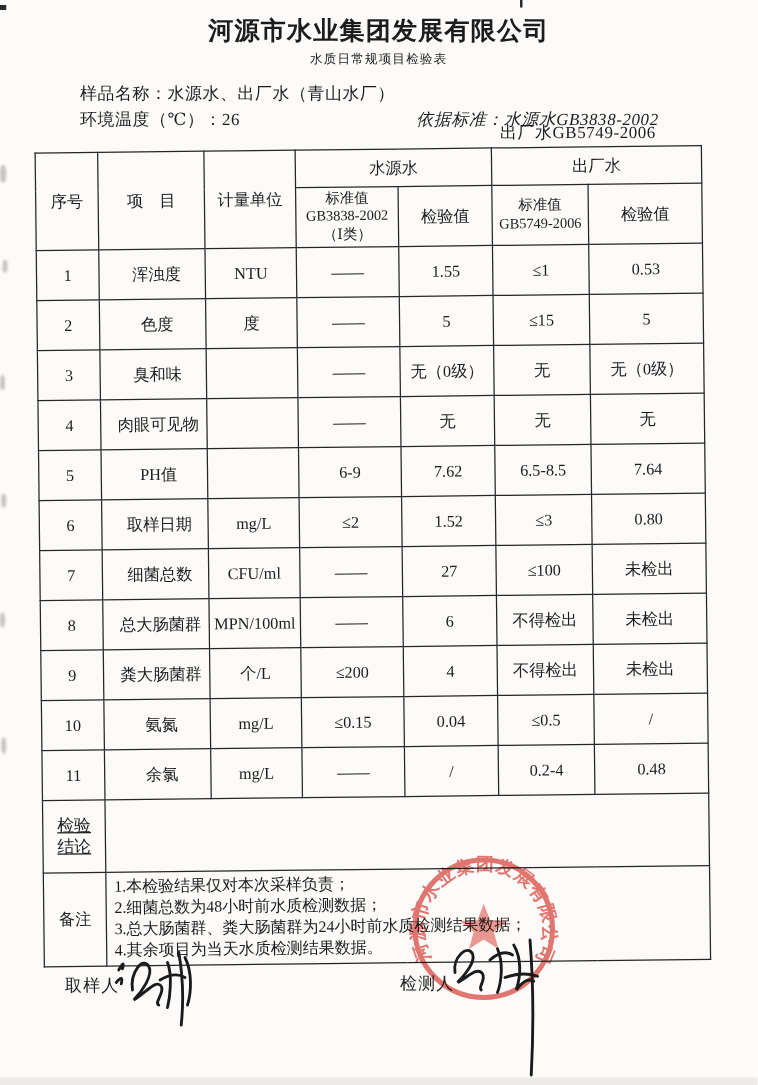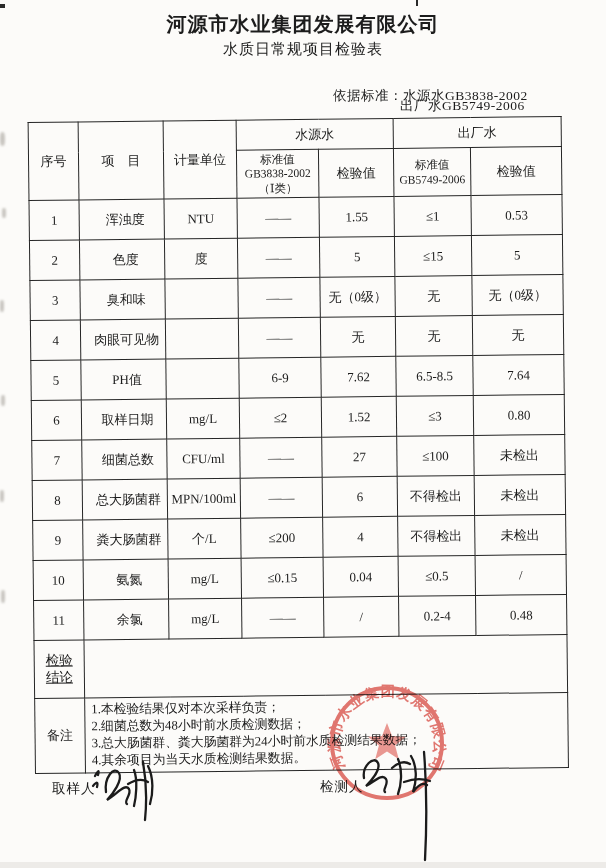--- a/index.html
+++ b/index.html
@@ -9,27 +9,27 @@
     font-family:"Liberation Serif","DejaVu Serif",serif;
     color:#1c1c1c;
   }
   .page{position:absolute;inset:0;}
   .doc-title{
     position:absolute;top:11px;left:0;width:100%;
     text-align:center;font-size:20px;font-weight:bold;letter-spacing:1px;
   }
   .doc-subtitle{
     position:absolute;top:40px;left:0;width:100%;
-    text-align:center;font-size:15px;letter-spacing:1px;
+    text-align:center;font-size:10px;letter-spacing:1px;
   }
   .info-line{position:absolute;font-size:13.5px;white-space:nowrap;letter-spacing:.5px;}
   #line-sample{left:64px;top:66px;}
   #line-date{left:340px;top:66px;}
   #line-temp{left:64px;top:87px;}
-  #line-standard{left:333px;top:87px;}
+  #line-standard{left:333px;top:87px;font-style:italic;}
   #line-humidity{left:64px;top:108px;}
   #line-standard2{left:400px;top:97px;}
 
   table.report{
     position:absolute;left:35px;top:122px;width:533px;
     border-collapse:collapse;table-layout:fixed;
     transform:rotate(-0.65deg);transform-origin:0 100%;
     font-size:13px;
   }
   .report th,.report td{
@@ -69,20 +69,26 @@
   .mark{position:absolute;background:#2a2a2a;}
 </style>
 </head>
 <body>
 
 <div class="page">
 
   <div class="doc-title">河源市水业集团发展有限公司</div>
   <div class="doc-subtitle">水质日常规项目检验表</div>
 
+  <div class="info-line" id="line-sample">
+    <span>样品名称：</span><span>水源水、出厂水（青山水厂）</span>
+  </div>
+  <div class="info-line" id="line-temp">
+    <span>环境温度（℃）：</span><span>26</span>
+  </div>
   <div class="info-line" id="line-standard">
     <span>依据标准：</span><span>水源水GB3838-2002</span>
   </div>
   <div class="info-line" id="line-standard2">
     <span>出厂水GB5749-2006</span>
   </div>
 
   <table class="report">
     <colgroup>
       <col style="width:50px">

